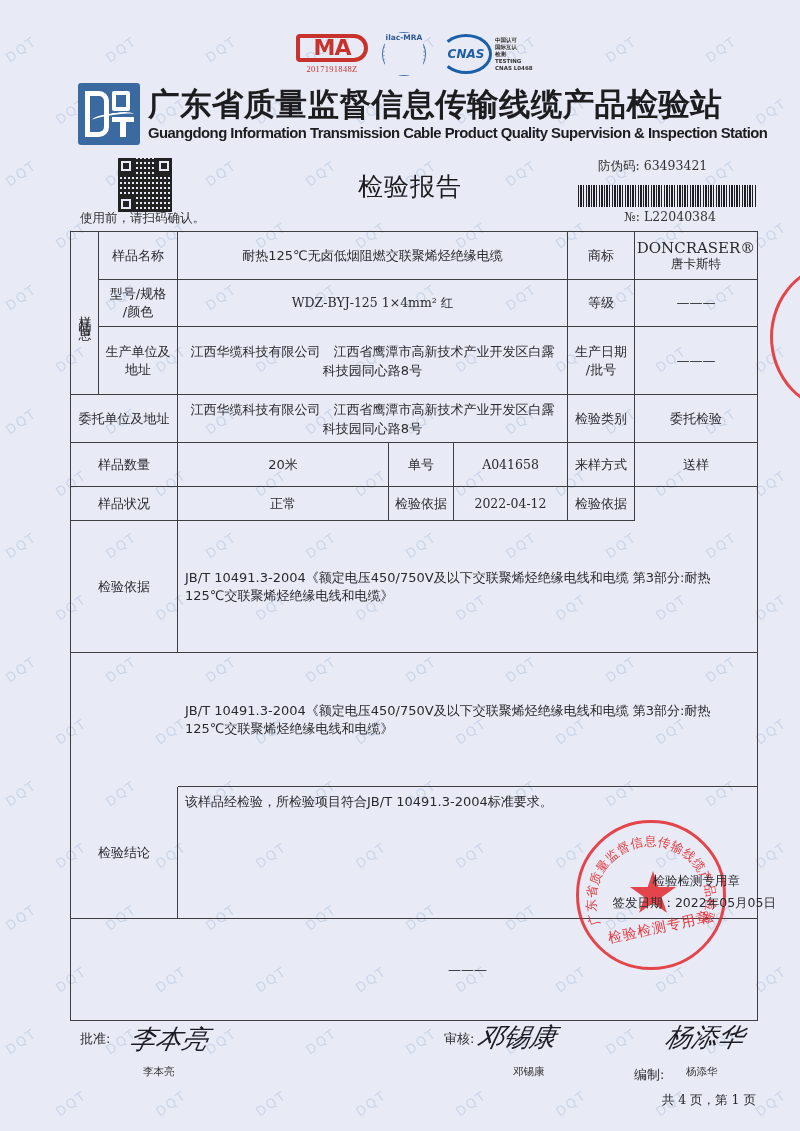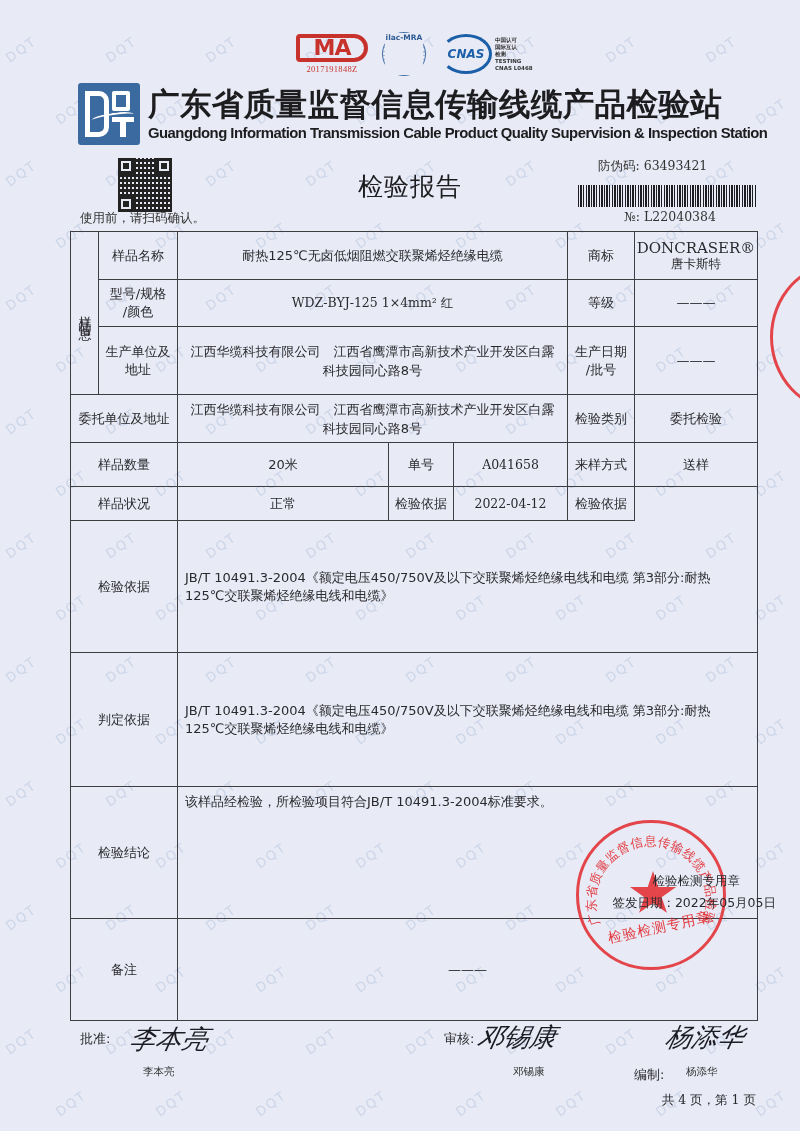--- a/index.html
+++ b/index.html
@@ -341,27 +341,25 @@
 
     <div class="cell" style="left:0;top:255px;width:107px;height:34px;">样品状况</div>
     <div class="cell" style="left:107px;top:255px;width:211px;height:34px;">正常</div>
     <div class="cell" style="left:318px;top:255px;width:65px;height:34px;">检验依据</div>
     <div class="cell mono" style="left:383px;top:255px;width:114px;height:34px;">2022-04-12</div>
     <div class="cell" style="left:497px;top:255px;width:67px;height:34px;">检验依据</div>
 
     <div class="cell" style="left:0;top:289px;width:107px;height:132px;">检验依据</div>
     <div class="cell nr left" style="left:107px;top:289px;width:579px;height:132px;padding-right:8px;">JB/T 10491.3-2004《额定电压450/750V及以下交联聚烯烃绝缘电线和电缆 第3部分:耐热125℃交联聚烯烃绝缘电线和电缆》</div>
 
-    <div class="cell" style="left:0;top:421px;width:107px;height:134px;">判定依据</div>
     <div class="cell nr left" style="left:107px;top:421px;width:579px;height:134px;padding-right:8px;">JB/T 10491.3-2004《额定电压450/750V及以下交联聚烯烃绝缘电线和电缆 第3部分:耐热125℃交联聚烯烃绝缘电线和电缆》</div>
 
     <div class="cell" style="left:0;top:555px;width:107px;height:132px;">检验结论</div>
     <div class="cell nr left top" style="left:107px;top:555px;width:579px;height:132px;">该样品经检验，所检验项目符合JB/T 10491.3-2004标准要求。</div>
 
-    <div class="cell nb" style="left:0;top:687px;width:107px;height:101px;">备注</div>
     <div class="cell nr nb" style="left:107px;top:687px;width:579px;height:101px;">———</div>
   </div>
 
   <div class="stamp-lines">
     <div style="margin-right:36px;">检验检测专用章</div>
     <div>签发日期：2022年05月05日</div>
   </div>
 
   <div class="stamp stamp-main">
     <svg class="stamp-arc" viewBox="0 0 150 150">

